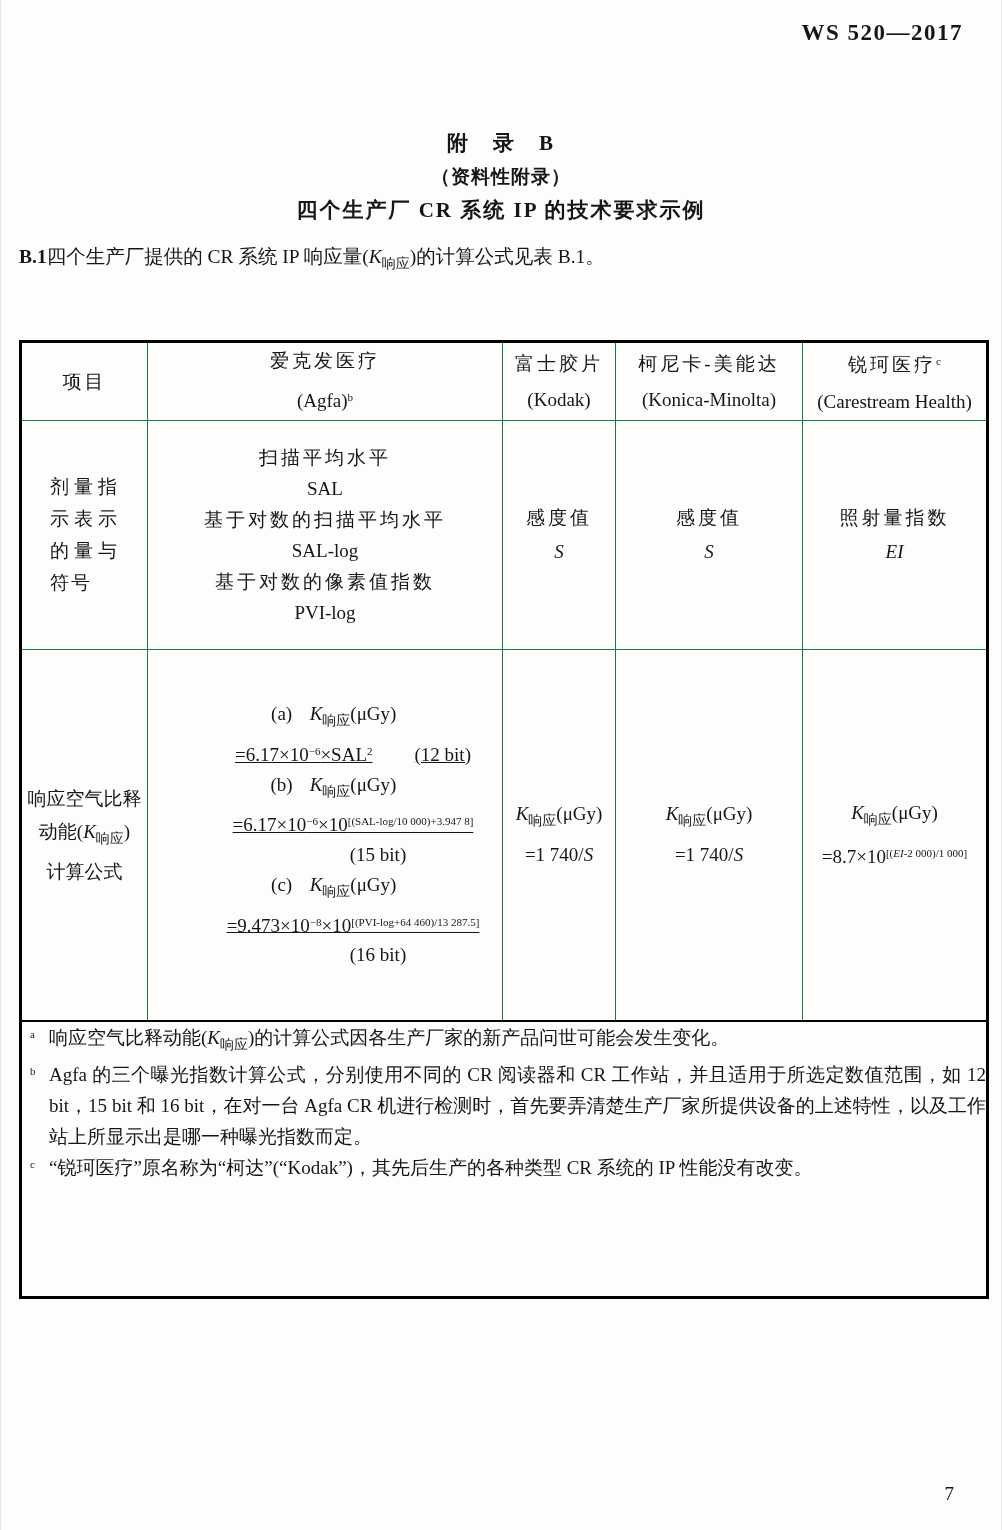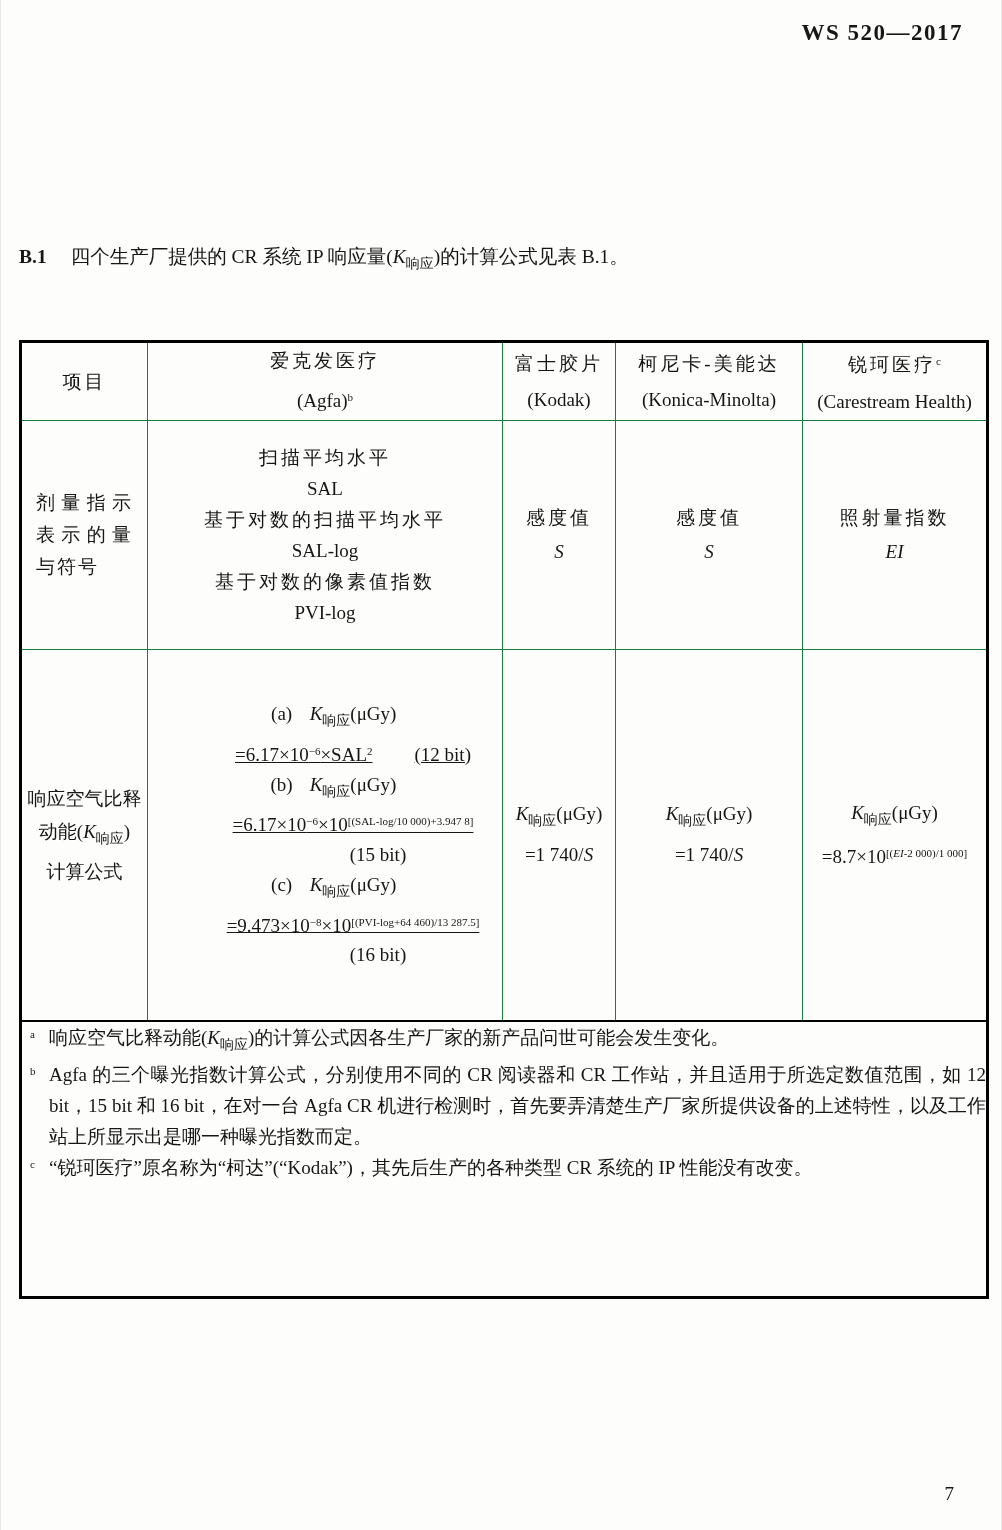--- a/index.html
+++ b/index.html
@@ -18,21 +18,21 @@
     font-size: 23px; font-weight: bold; letter-spacing: 1.5px;
   }
   .heading { position: absolute; top: 126px; left: 0; width: 100%; text-align: center; }
   .heading .h1 { font-size: 21px; font-weight: bold; letter-spacing: 2px; line-height: 34px; }
   .heading .h2 { font-size: 19px; font-weight: bold; line-height: 33px; letter-spacing: 1px; }
   .heading .h3 { font-size: 21px; font-weight: bold; line-height: 34px; letter-spacing: 2px; }
   .intro {
     position: absolute; top: 243px; left: 18px; width: 967px;
     font-size: 19.5px;
   }
-  .intro .clause { font-weight: bold; margin-right: 24px; font-family: "Liberation Serif", serif; }
+  .intro .clause { font-weight: bold; font-family: "Liberation Serif", serif; }
   .caption {
     position: absolute; top: 293px; left: 0; width: 100%;
     text-align: center; font-weight: bold; font-size: 19px;
   }
   .caption .tno { margin-right: 20px; }
   sub.ksub { font-size: 14px; vertical-align: -0.35em; letter-spacing: 0; }
   sup.note { font-size: 11px; vertical-align: 0.55em; letter-spacing: 0; }
   sup.exp { font-size: 11px; vertical-align: 0.5em; letter-spacing: 0; }
   .var { font-style: italic; }
 
@@ -46,21 +46,21 @@
     text-align: center; vertical-align: middle;
     font-size: 19px; padding: 0;
   }
   tr.r1 td { height: 79px; line-height: 36px; }
   tr.r2 td { height: 229px; }
   tr.r3 td { height: 371px; }
   tr.r4 td { height: 277px; border-top: 2px solid #000; vertical-align: top; text-align: left; }
   .cjk-sp { letter-spacing: 3px; }
 
   .qlabel {
-    text-align: justify; padding: 0 14px;
+    text-align: justify; padding: 0 28px;
     line-height: 32px; letter-spacing: 2px;
   }
   .qlines div { line-height: 31px; }
   .two-line div { line-height: 34px; }
 
   td.fcell { text-align: left; padding-left: 48px; }
   .fml .fl { line-height: 30px; }
   .fml .tag { display: inline-block; width: 56px; }
   .fml .fbody { margin-left: 56px; text-decoration: underline; }
   .fml .bitline { margin-left: 106px; line-height: 30px; }
@@ -73,20 +73,25 @@
 
   .page-number { position: absolute; top: 1483px; right: 47px; font-size: 19px; }
 </style>
 </head>
 <body>
 
 <div class="page">
 
   <div class="doc-header">WS 520—2017</div>
 
+  <div class="heading">
+    <div class="h1">附　录　B</div>
+    <div class="h2">（资料性附录）</div>
+    <div class="h3">四个生产厂 CR 系统 IP 的技术要求示例</div>
+  </div>
 
   <div class="intro">
     <span class="clause">B.1</span><span><span>四个生产厂提供的 CR 系统 IP 响应量(</span><span class="var">K</span><sub class="ksub">响应</sub><span>)的计算公式见表 B.1。</span></span>
   </div>
 
 
   <table class="tb">
     <colgroup>
       <col style="width:127px">
         <col style="width:355px">

